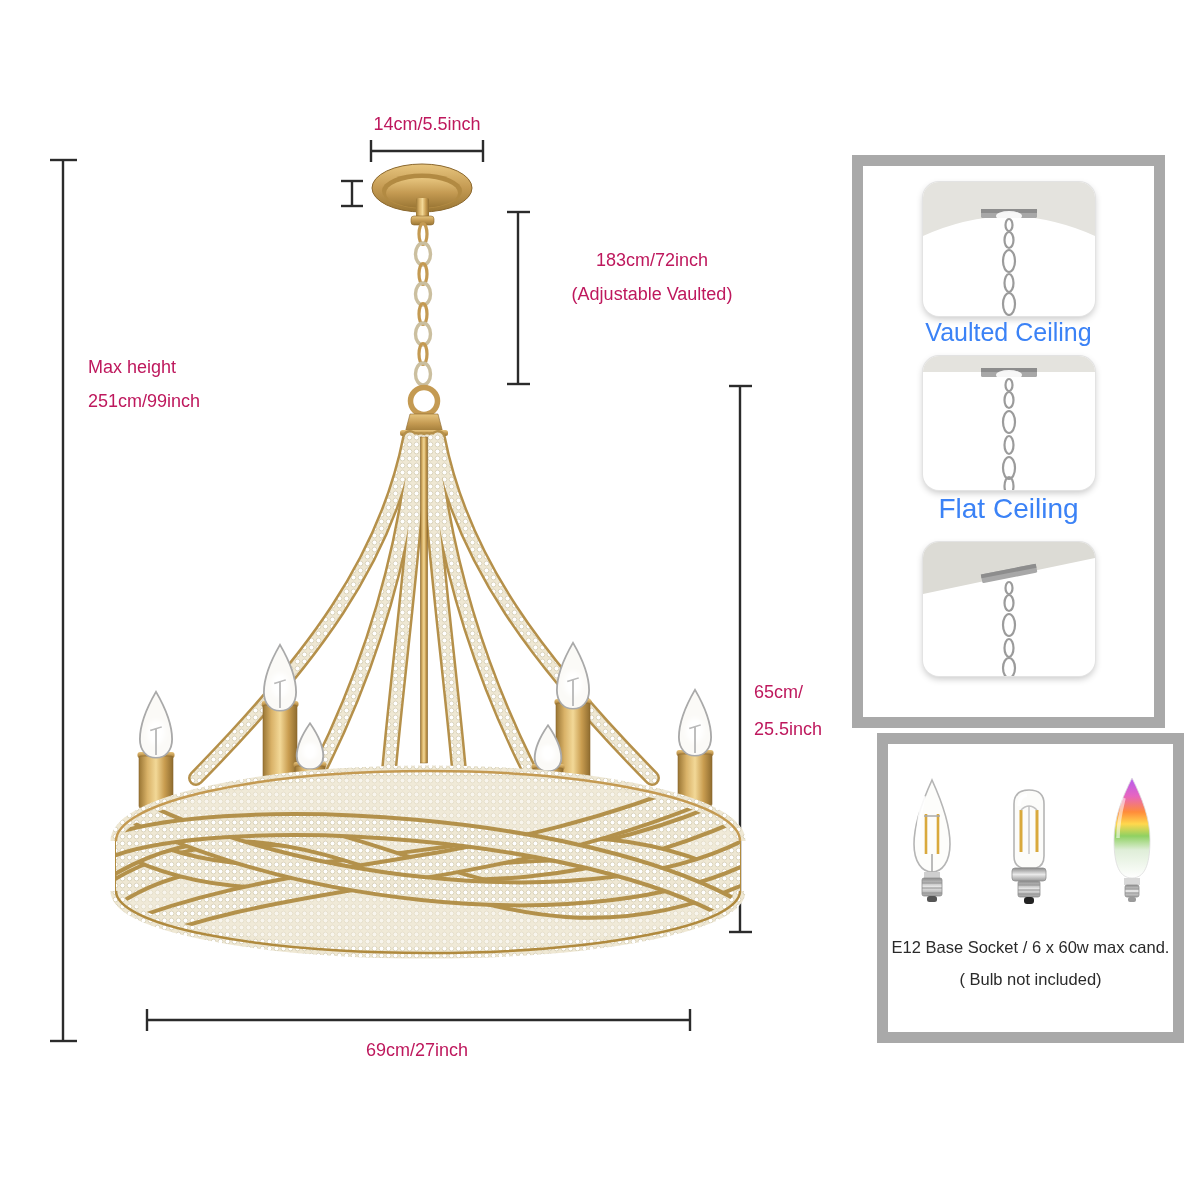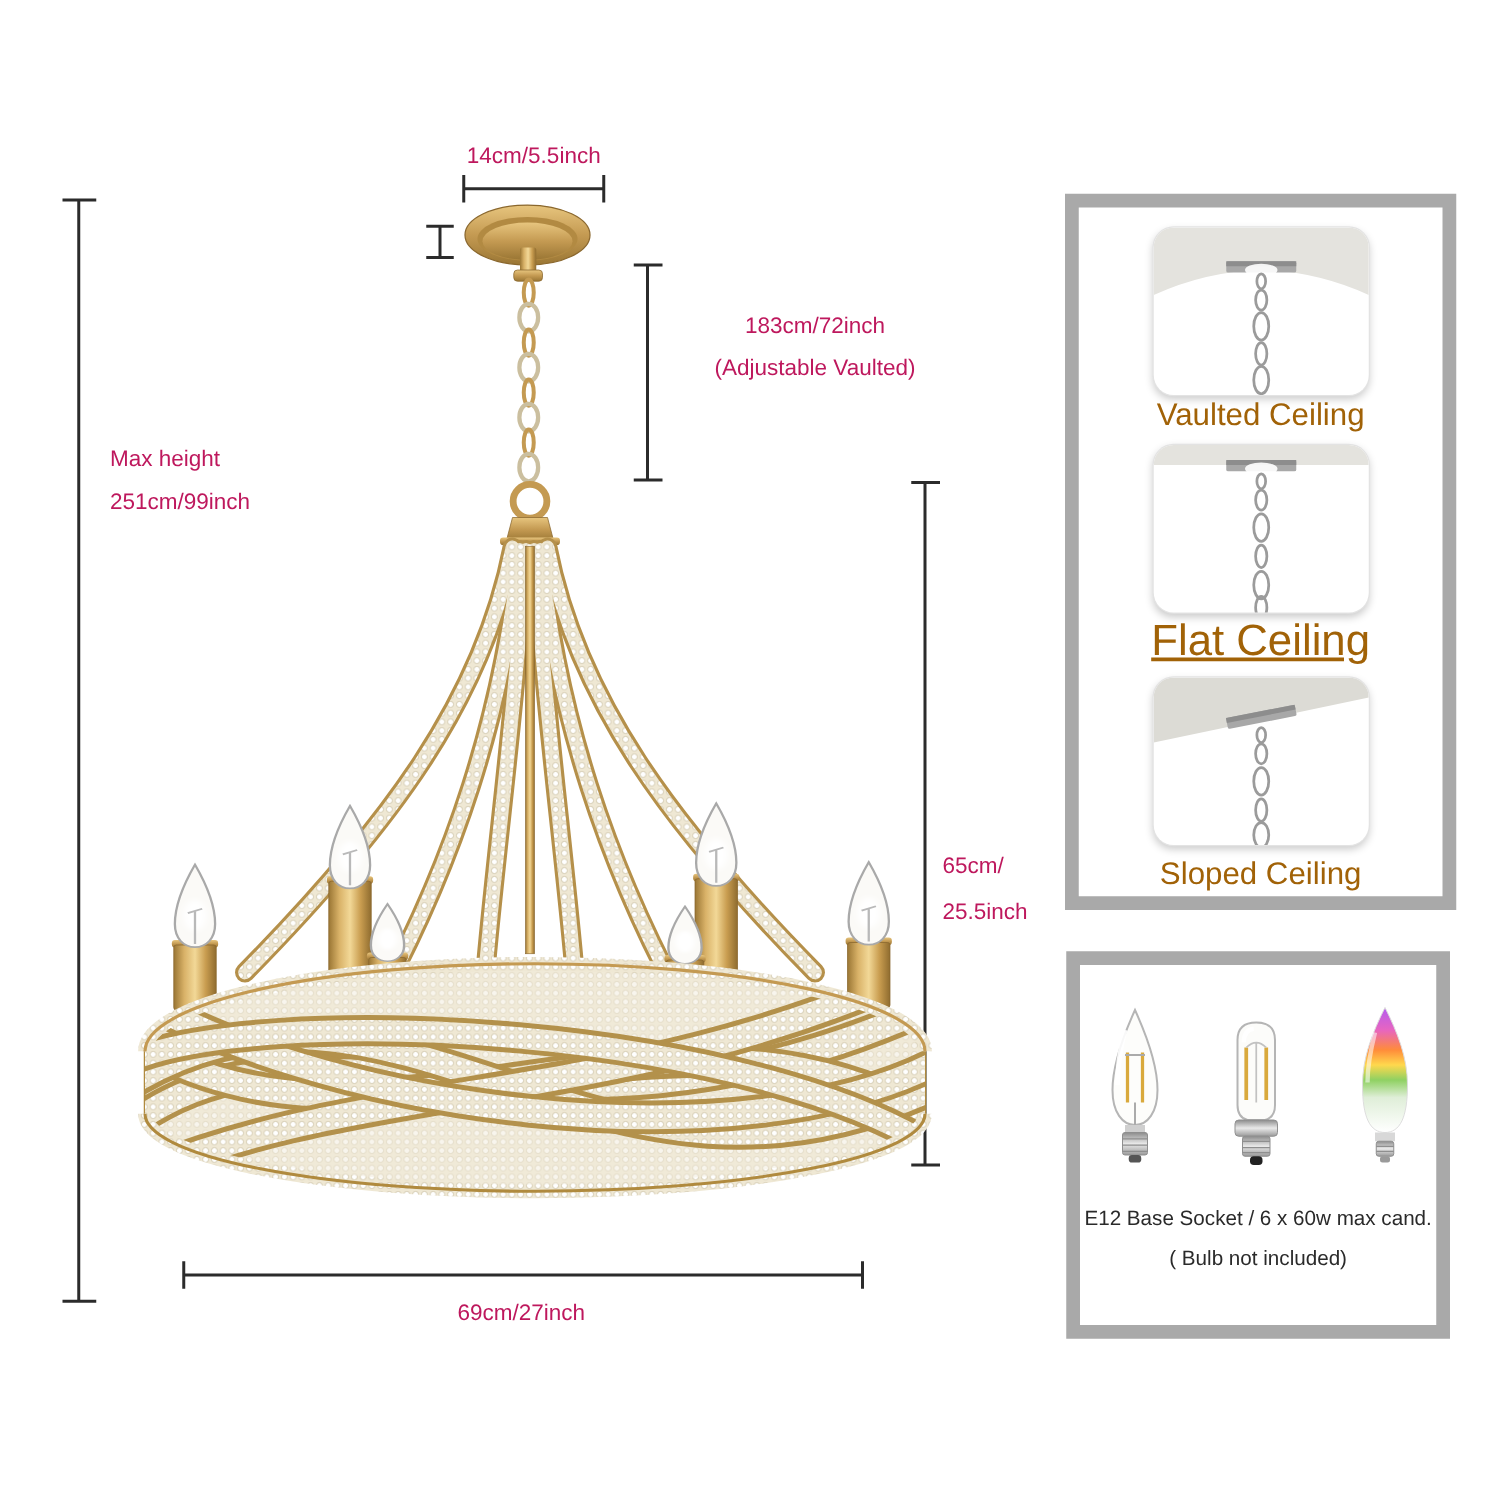--- a/index.html
+++ b/index.html
@@ -14,31 +14,31 @@
   .center{text-align:center;}
   .right{text-align:right;}
   svg{display:block;}
   .art{position:absolute;left:0;top:0;}
   
   .panel{
     position:absolute;background:#ffffff;border:11px solid #a9a9a9;
     box-sizing:border-box;
   }
   .panel-ceilings{left:852px;top:155px;width:313px;height:573px;}
-  .panel-bulbs{left:853px;top:733px;width:307px;height:310px;margin-top:28px;}
+  .panel-bulbs{left:877px;top:733px;width:307px;height:310px;}
   .tile{
     position:absolute;left:50%;transform:translateX(-50%);
     width:172px;height:134px;background:#fff;border-radius:16px;overflow:hidden;
     box-shadow:0 0 0 1px #e3e3e3, 0 3px 7px rgba(0,0,0,.22);
   }
   .tile-label{
     position:absolute;left:0;width:100%;text-align:center;
-    font-size:25px;color:#a16207;white-space:nowrap;
-  }
-  .tile-label.big{font-size:35px;text-decoration:underline;}
+    font-size:25px;color:#3b82f6;white-space:nowrap;
+  }
+  .tile-label.big{font-size:28px;}
   .bulb{position:absolute;}
   .bulb-text{
     position:absolute;left:0;width:100%;text-align:center;
     font-size:16.5px;color:#2a2a2a;white-space:nowrap;
   }
 </style>
 </head>
 <body>
 
 <div class="canvas">
@@ -289,21 +289,20 @@
         </g>
         <g fill="none" stroke="#9b9b9b" stroke-width="2.2">
           <ellipse cx="86" cy="46" rx="3.5" ry="6"></ellipse>
           <ellipse cx="86" cy="61" rx="4.5" ry="8"></ellipse>
           <ellipse cx="86" cy="83" rx="6" ry="11"></ellipse>
           <ellipse cx="86" cy="106" rx="4.5" ry="9"></ellipse>
           <ellipse cx="86" cy="126" rx="6" ry="10"></ellipse>
         </g>
       </svg>
     </div>
-    <div class="tile-label" style="top:519px;">Sloped Ceiling</div>
   </div>
 
   <div class="panel panel-bulbs">
     <svg class="bulb" style="left:8px;top:32px;" width="72" height="132" viewBox="0 0 72 132">
       <defs>
         <linearGradient id="silverH" x1="0" y1="0" x2="0" y2="1">
           <stop offset="0" stop-color="#8c8c8c"></stop>
             <stop offset="0.5" stop-color="#e9e9e9"></stop>
           <stop offset="1" stop-color="#9a9a9a"></stop>
         </linearGradient>

